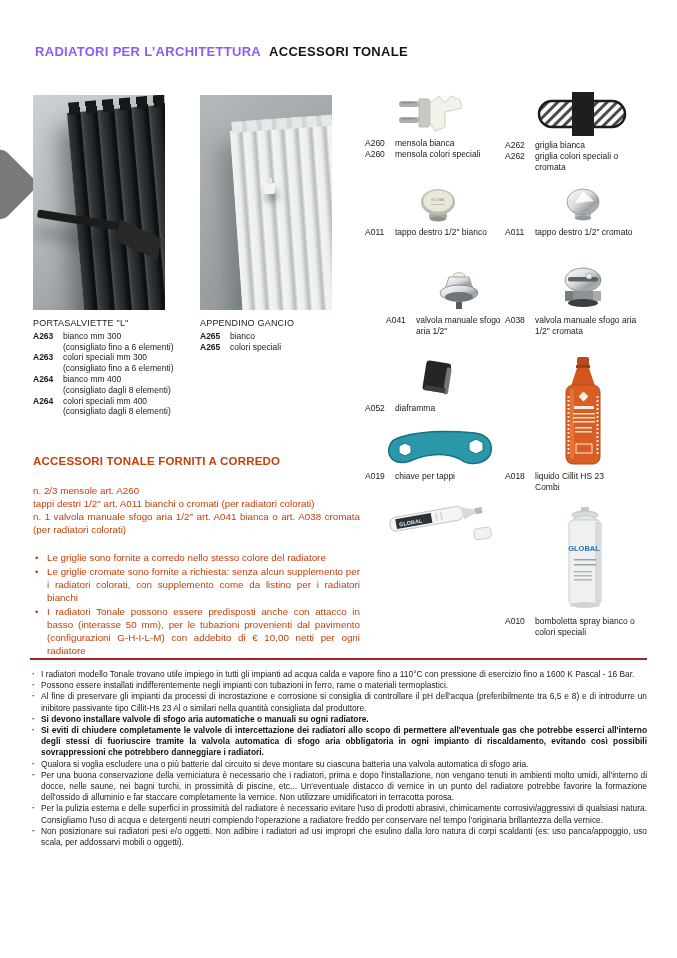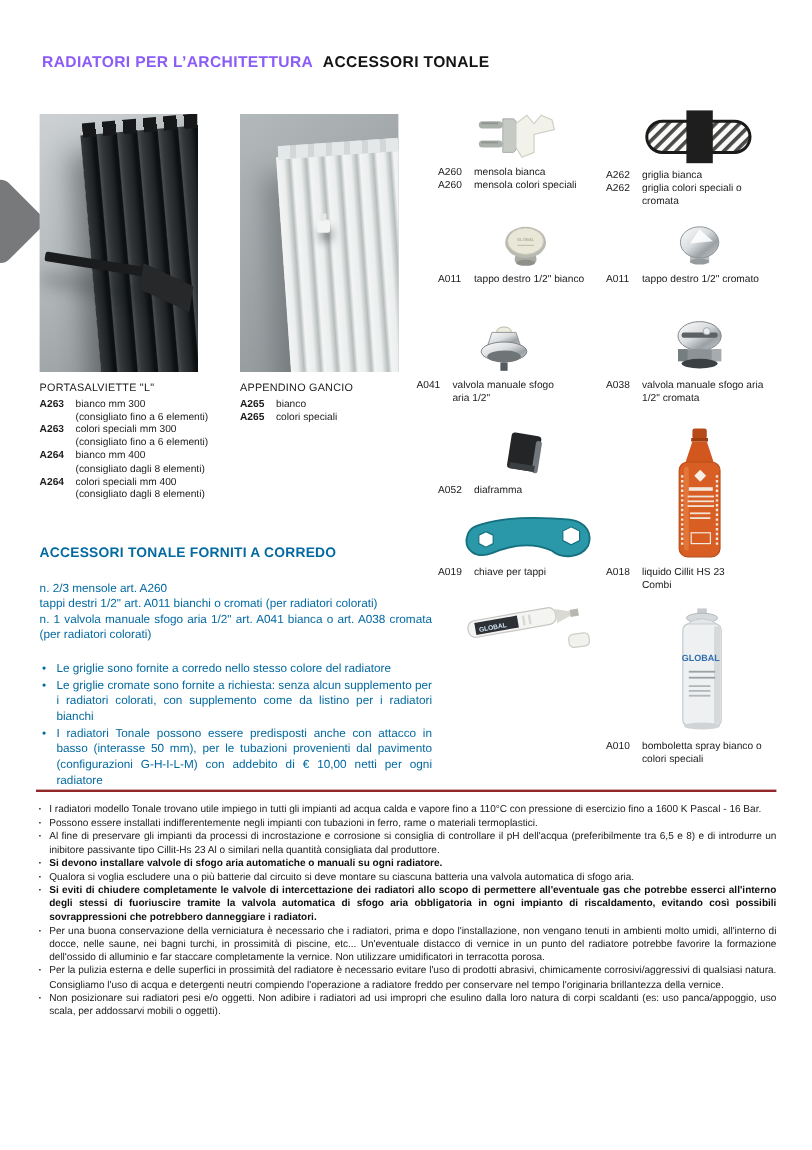--- a/index.html
+++ b/index.html
@@ -46,21 +46,21 @@
 
   
   .acc { position:absolute; font-size:8.5px; line-height:10.8px; }
   .acc-img { display:flex; align-items:flex-end; justify-content:center; }
   .acc-cap { margin-top:3px; }
   .acc-row { display:flex; }
   .acc-row .code { font-weight:normal; width:30px; flex:0 0 30px; }
   .acc-row .desc { flex:1; }
 
   
-  .corredo { position:absolute; left:33px; top:455px; width:327px; color:#0369a1; }
+  .corredo { position:absolute; left:33px; top:455px; width:327px; color:#c2410c; }
   .corredo h2 { font-size:11.5px; letter-spacing:.2px; margin-bottom:17px; }
   .corredo .cline { font-size:9.8px; line-height:13px; text-align:justify; }
   .corredo .cbullets { margin-top:15px; }
   .corredo .cbul { font-size:9.8px; line-height:13px; text-align:justify; padding-left:14px; position:relative; margin-bottom:1px; }
   .corredo .cbul::before { content:'\2022'; position:absolute; left:2px; }
 
   
   .divider { position:absolute; left:30px; top:658px; width:617px; height:2px; background:#93282b; }
   .instructions { position:absolute; left:30px; top:669px; width:617px; }
   .instructions h3 { font-size:9px; letter-spacing:.1px; margin-bottom:2px; color:#111; }
@@ -207,21 +207,21 @@
       </svg>
     </div>
     <div class="acc-cap">
       <div class="acc-row">
           <span class="code">A011</span>
           <span class="desc" style="max-width:100px;">tappo destro 1/2" cromato</span>
         </div>
     </div>
   </div>
 
-  <div class="acc" style="left:347px; top:268px; width:145px;">
+  <div class="acc" style="left:386px; top:268px; width:145px;">
     <div class="acc-img" style="height:44px;">
       <svg width="46" height="44" viewBox="0 0 46 44">
         <ellipse cx="23" cy="8" rx="6" ry="3.5" fill="#efece0" stroke="#b9b6a8" stroke-width="0.8"></ellipse>
         <path d="M13 9 L33 9 L37 21 L9 21 Z" fill="url(#chr)" stroke="#8e9499" stroke-width="0.8"></path>
         <ellipse cx="23" cy="25" rx="19" ry="8" fill="url(#chr)" stroke="#767d82" stroke-width="0.8"></ellipse>
         <ellipse cx="23" cy="29" rx="14" ry="5" fill="#6f7477"></ellipse>
         <rect x="20" y="34" width="6" height="7" fill="#555a5e"></rect>
       </svg>
     </div>
     <div class="acc-cap">
@@ -368,20 +368,20 @@
     </div>
   </div>
 
   <div class="divider"></div>
 
   <div class="instructions">
     <div class="ibul">I radiatori modello Tonale trovano utile impiego in tutti gli impianti ad acqua calda e vapore fino a 110°C con pressione di esercizio fino a 1600 K Pascal - 16 Bar.</div>
     <div class="ibul">Possono essere installati indifferentemente negli impianti con tubazioni in ferro, rame o materiali termoplastici.</div>
     <div class="ibul">Al fine di preservare gli impianti da processi di incrostazione e corrosione si consiglia di controllare il pH dell'acqua (preferibilmente tra 6,5 e 8) e di introdurre un inibitore passivante tipo Cillit-Hs 23 Al o similari nella quantità consigliata dal produttore.</div>
     <div class="ibul bold">Si devono installare valvole di sfogo aria automatiche o manuali su ogni radiatore.</div>
+    <div class="ibul bold">Si eviti di chiudere completamente le valvole di intercettazione dei radiatori allo scopo di permettere all'eventuale gas che potrebbe esserci all'interno degli stessi di fuoriuscire tramite la valvola automatica di sfogo aria obbligatoria in ogni impianto di riscaldamento, evitando così possibili sovrappressioni che potrebbero danneggiare i radiatori.</div>
     <div class="ibul">Qualora si voglia escludere una o più batterie dal circuito si deve montare su ciascuna batteria una valvola automatica di sfogo aria.</div>
-    <div class="ibul bold">Si eviti di chiudere completamente le valvole di intercettazione dei radiatori allo scopo di permettere all'eventuale gas che potrebbe esserci all'interno degli stessi di fuoriuscire tramite la valvola automatica di sfogo aria obbligatoria in ogni impianto di riscaldamento, evitando così possibili sovrappressioni che potrebbero danneggiare i radiatori.</div>
     <div class="ibul">Per una buona conservazione della verniciatura è necessario che i radiatori, prima e dopo l'installazione, non vengano tenuti in ambienti molto umidi, all'interno di docce, nelle saune, nei bagni turchi, in prossimità di piscine, etc... Un'eventuale distacco di vernice in un punto del radiatore potrebbe favorire la formazione dell'ossido di alluminio e far staccare completamente la vernice. Non utilizzare umidificatori in terracotta porosa.</div>
     <div class="ibul">Per la pulizia esterna e delle superfici in prossimità del radiatore è necessario evitare l'uso di prodotti abrasivi, chimicamente corrosivi/aggressivi di qualsiasi natura. Consigliamo l'uso di acqua e detergenti neutri compiendo l'operazione a radiatore freddo per conservare nel tempo l'originaria brillantezza della vernice.</div>
     <div class="ibul">Non posizionare sui radiatori pesi e/o oggetti. Non adibire i radiatori ad usi impropri che esulino dalla loro natura di corpi scaldanti (es: uso panca/appoggio, uso scala, per addossarvi mobili o oggetti).</div>
   </div>
 
 </div>
 
 </body></html>

